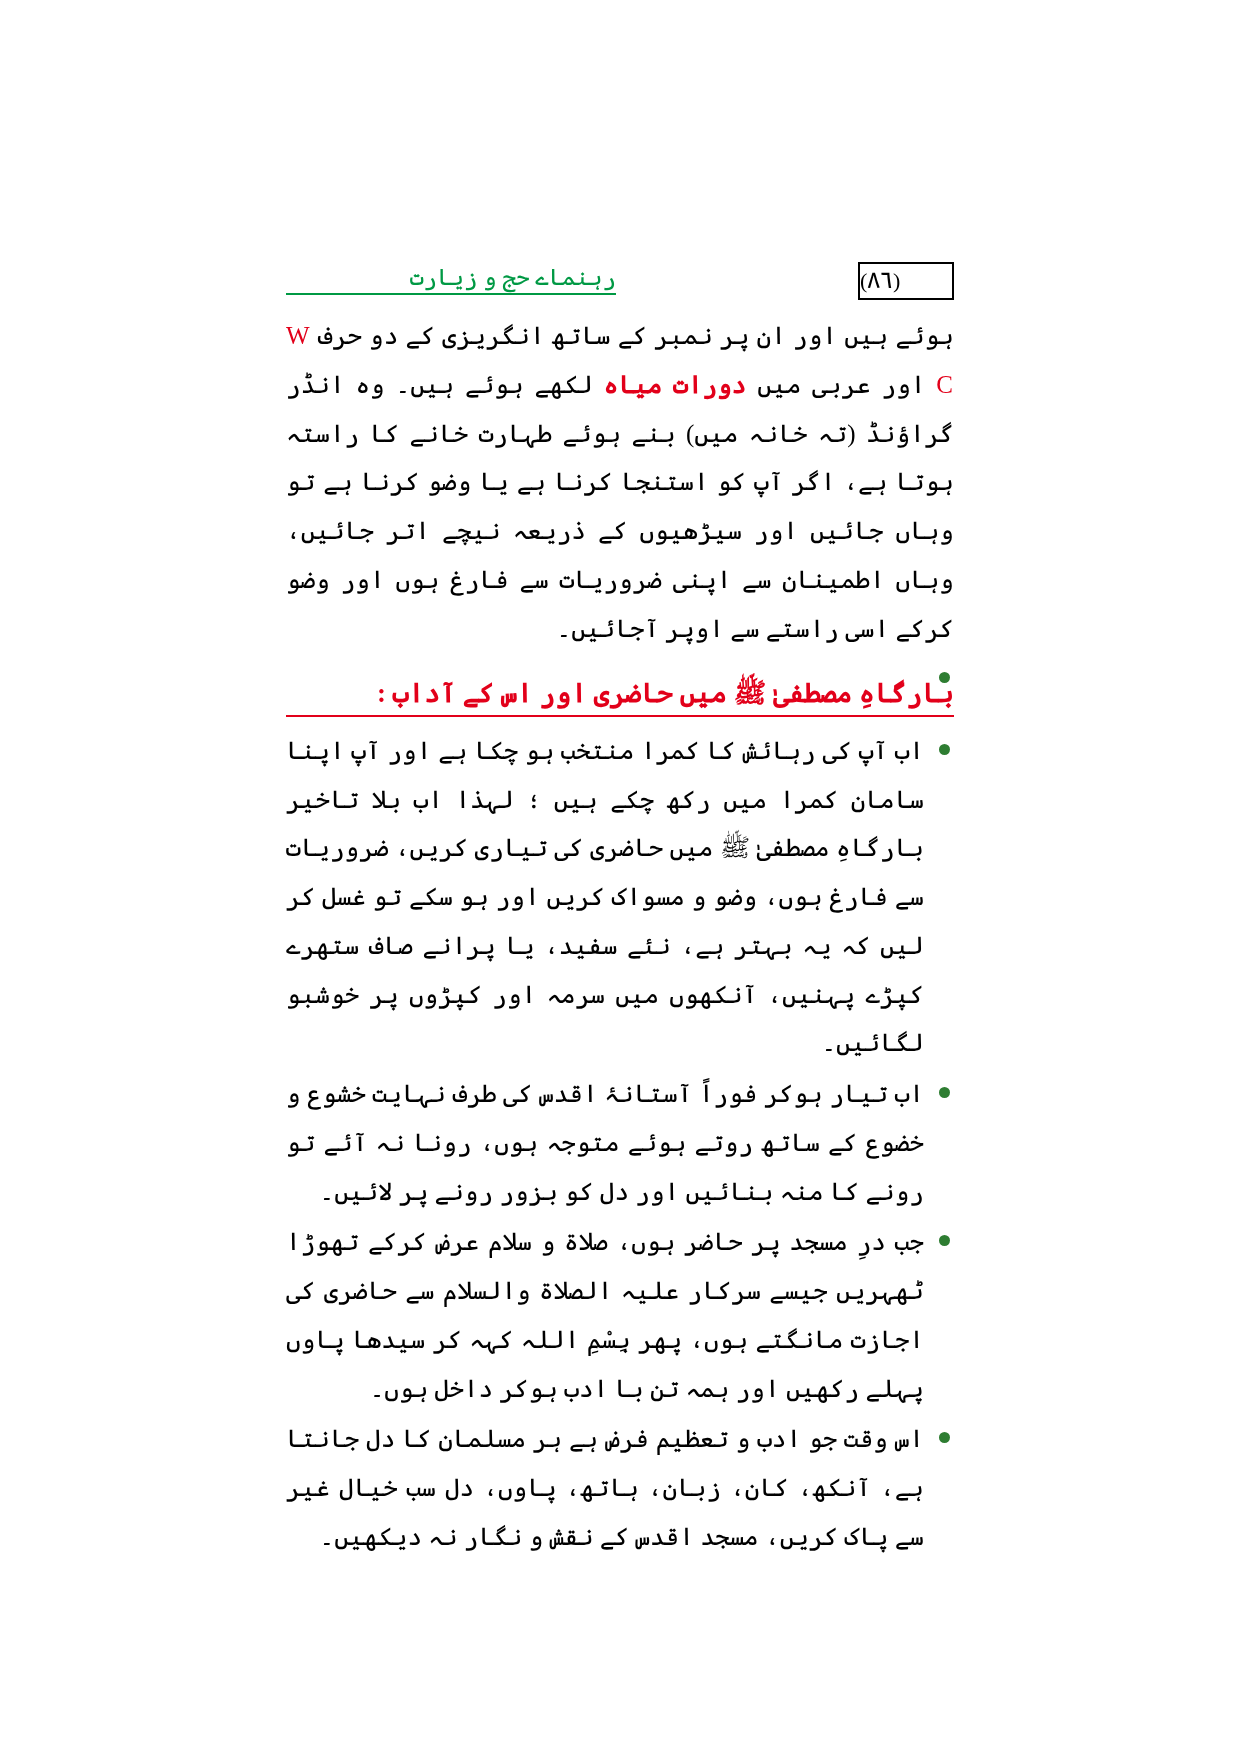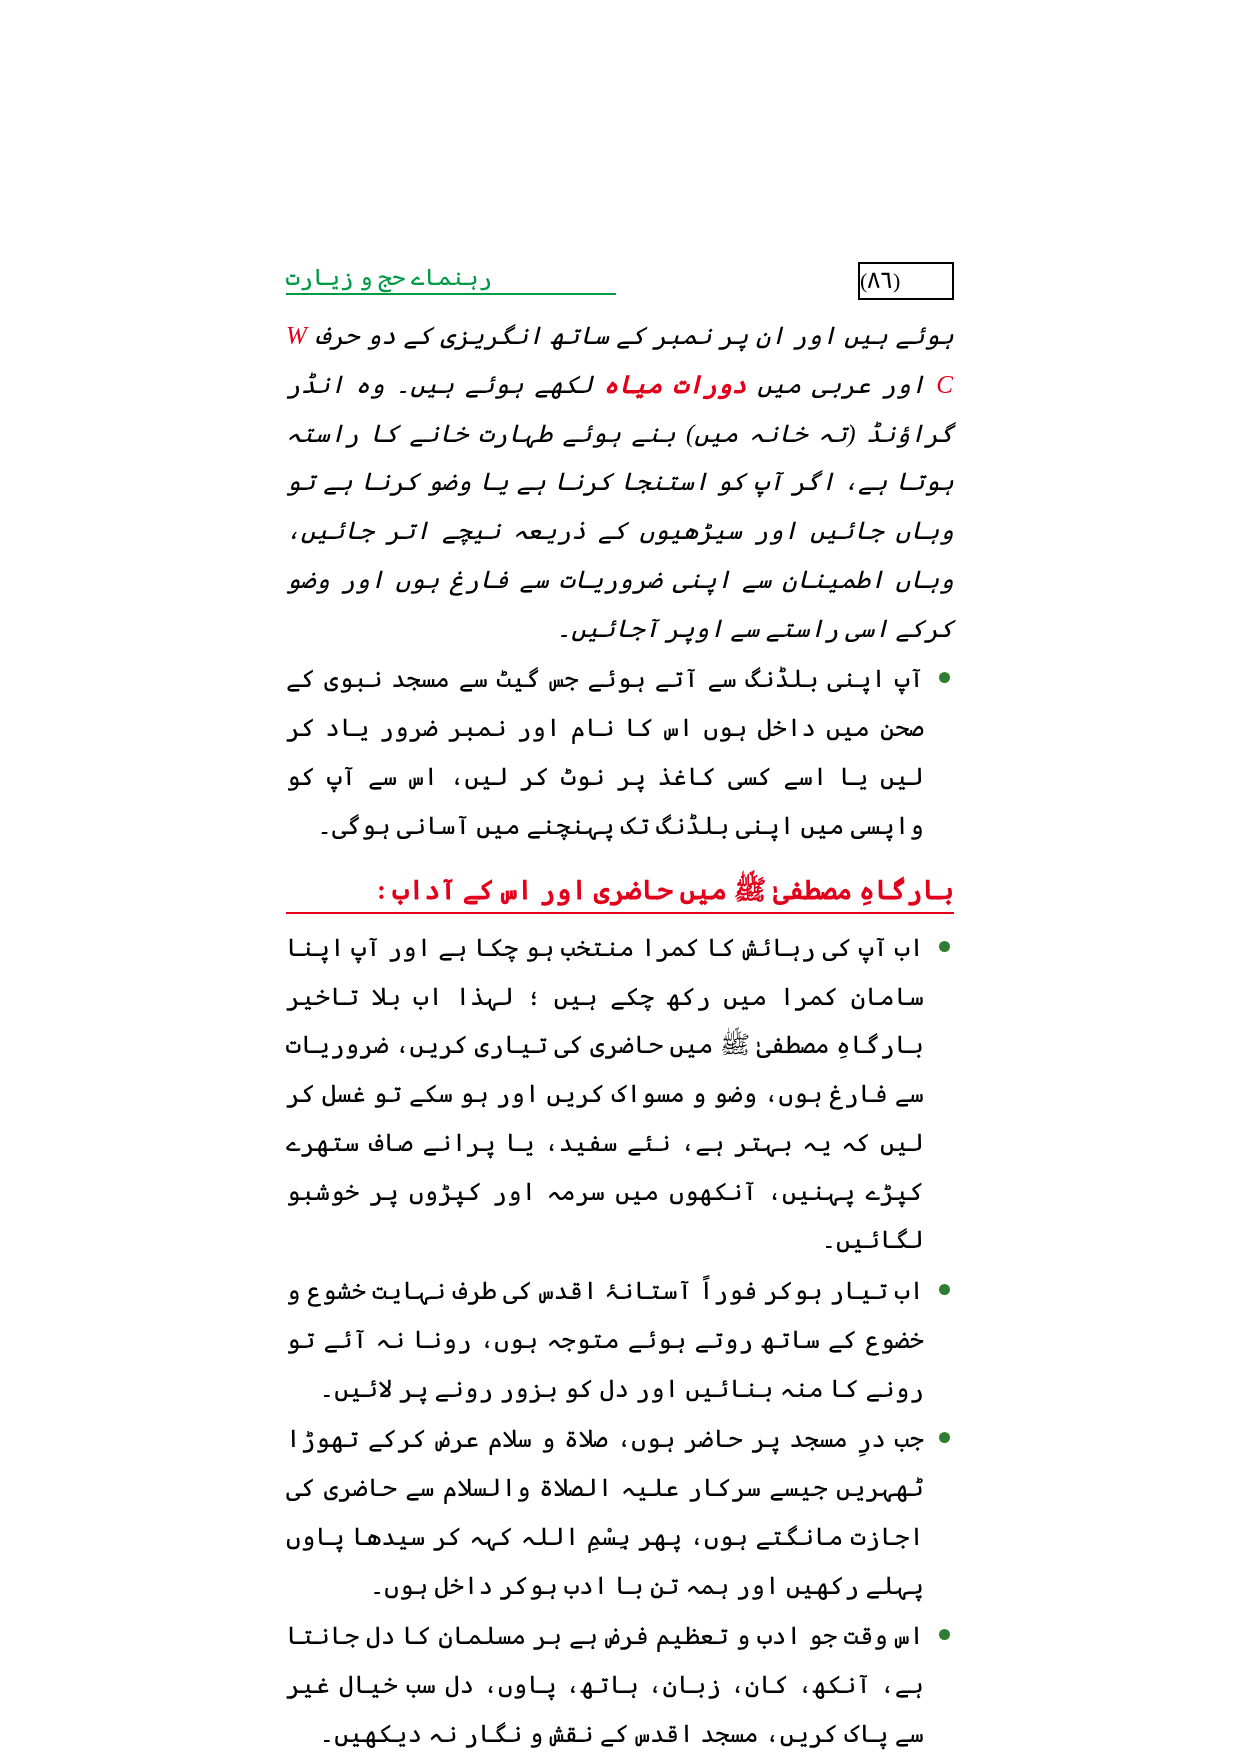--- a/index.html
+++ b/index.html
@@ -51,21 +51,21 @@
     line-height: 34px;
     font-size: 22px;
     color: #000;
     font-family: "Liberation Serif", serif;
   }
   .header-title {
     position: absolute;
     left: 0;
     top: 2px;
     width: 330px;
-    text-align: left;
+    text-align: right;
     font-size: 23px;
     color: #009944;
     font-family: "Liberation Serif", serif;
     white-space: nowrap;
   }
   .header-title .underline {
     display: block;
     height: 2px;
     background: #009944;
     margin-top: 2px;
@@ -76,21 +76,20 @@
   .para {
     font-size: 25px;
     line-height: 1.95;
     color: #000;
     margin: 0 0 2px 0;
     text-align: justify;
     text-justify: inter-word;
   }
   .para.first {
     text-indent: 0;
-    font-style: italic;
   }
   .red {
     color: #e2001a;
     font-weight: bold;
   }
   .wc {
     color: #e2001a;
     font-family: "Liberation Serif", serif;
     font-weight: normal;
     letter-spacing: 1px;
@@ -151,21 +150,20 @@
         <span class="underline"></span>
       </div>
     </div>
 
     <p class="para first">
       <span>ہوئے ہیں اور ان پر نمبر کے ساتھ انگریزی کے دو حرف </span><span class="wc">W C</span><span> اور عربی میں </span><span class="red">دورات میاہ</span><span> لکھے ہوئے ہیں۔ وہ انڈر گراؤنڈ (تہ خانہ میں) بنے ہوئے طہارت خانے کا راستہ ہوتا ہے، اگر آپ کو استنجا کرنا ہے یا وضو کرنا ہے تو وہاں جائیں اور سیڑھیوں کے ذریعہ نیچے اتر جائیں، وہاں اطمینان سے اپنی ضروریات سے فارغ ہوں اور وضو کرکے اسی راستے سے اوپر آجائیں۔</span>
     </p>
 
     <div class="bullet-item">
       <span class="dot"></span>
-      <span>آپ اپنی بلڈنگ سے آتے ہوئے جس گیٹ سے مسجد نبوی کے صحن میں داخل ہوں اس کا نام اور نمبر ضرور یاد کر لیں یا اسے کسی کاغذ پر نوٹ کر لیں، اس سے آپ کو واپسی میں اپنی بلڈنگ تک پہنچنے میں آسانی ہوگی۔</span>
     </div>
 
     <div class="section-heading">
       <span class="txt">بارگاہِ مصطفیٰ ﷺ میں حاضری اور اس کے آداب :</span>
       <span class="hline"></span>
     </div>
 
     <div class="bullet-item">
       <span class="dot"></span>
       <span>اب آپ کی رہائش کا کمرا منتخب ہو چکا ہے اور آپ اپنا سامان کمرا میں رکھ چکے ہیں ؛ لہذا اب بلا تاخیر بارگاہِ مصطفیٰ ﷺ میں حاضری کی تیاری کریں، ضروریات سے فارغ ہوں، وضو و مسواک کریں اور ہو سکے تو غسل کر لیں کہ یہ بہتر ہے، نئے سفید، یا پرانے صاف ستھرے کپڑے پہنیں، آنکھوں میں سرمہ اور کپڑوں پر خوشبو لگائیں۔</span>

